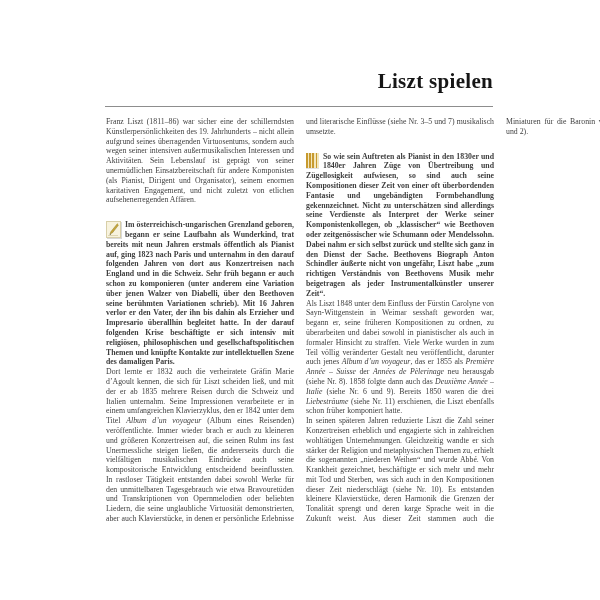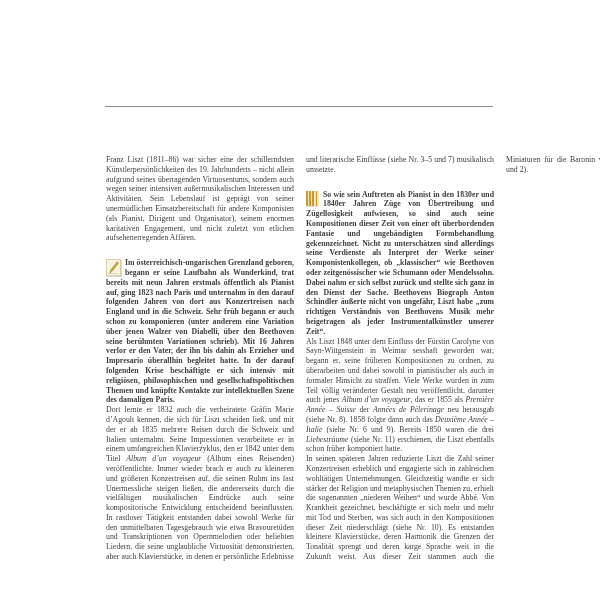--- a/index.html
+++ b/index.html
@@ -37,21 +37,20 @@
     width: 388px;
     height: 414px;
     column-count: 2;
     column-gap: 12px;
     column-fill: auto;
     font-size: 7.8px;
     line-height: 9.8px;
     text-align: justify;
     color: #3e3e3e;
     hyphens: auto;
-    margin-top: 38px;
     -webkit-hyphens: auto;
   }
   .para {
     margin: 0;
     orphans: 2;
     widows: 2;
   }
   .para.gap { margin-top: 15px; font-weight: bold; }
   .mark {
     float: left;
@@ -75,20 +74,21 @@
       #f3e7bd 1.6px, #f3e7bd 3.2px
     );
     box-shadow: 0 1px 0 rgba(0,0,0,0.12);
   }
   .para em { font-style: italic; }
 </style>
 </head>
 <body>
 
 <div class="page">
+  <h1 class="page-title">Liszt spielen</h1>
   <div class="title-rule"></div>
   <div class="article-columns" lang="de">
       <p class="para"><span>Franz Liszt (1811–86) war sicher eine der schillerndsten Künstlerpersönlichkeiten des 19. Jahrhunderts – nicht allein aufgrund seines überragenden Virtuosentums, sondern auch wegen seiner intensiven außermusikalischen Interessen und Aktivitäten. Sein Lebenslauf ist geprägt von seiner unermüdlichen Einsatzbereitschaft für andere Komponisten (als Pianist, Dirigent und Organisator), seinem enormen karitativen Engagement, und nicht zuletzt von etlichen aufsehenerregenden Affären.</span></p>
       <p class="para gap"><span class="mark quill">
           <svg viewBox="0 0 13 15" xmlns="http://www.w3.org/2000/svg">
             <rect x="0" y="0" width="13" height="15" fill="#f8f3de"></rect>
             <path d="M10.5 1.5 L4 9.5 L3 12 L5.5 10.8 L11.5 3" fill="#c9a738" stroke="#8a7a2e" stroke-width="0.5"></path>
             <path d="M3 12 L2.6 13.2 L4.1 12.6 Z" fill="#5a5138"></path>
             <rect x="1" y="13" width="10" height="0.8" fill="#d8cfa8"></rect>
           </svg>

